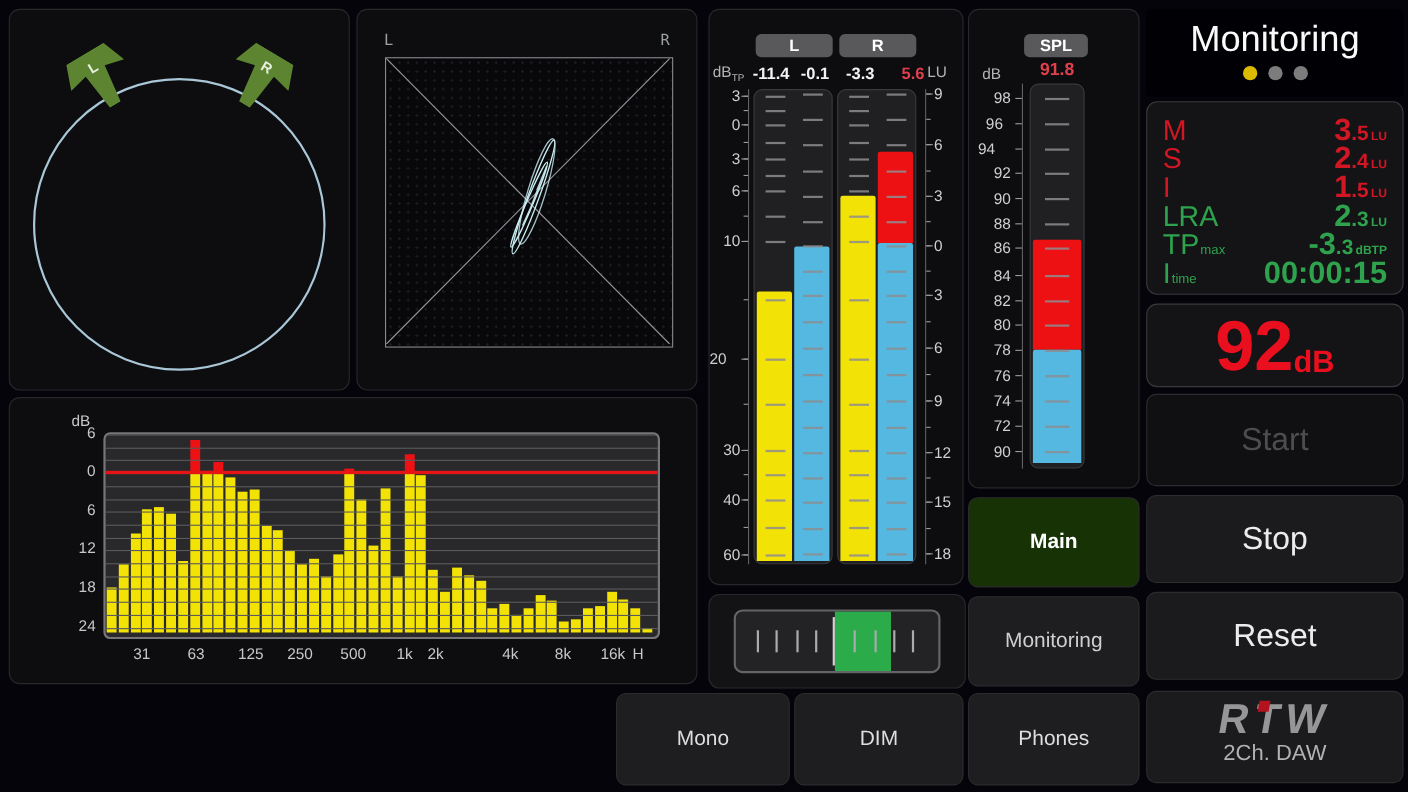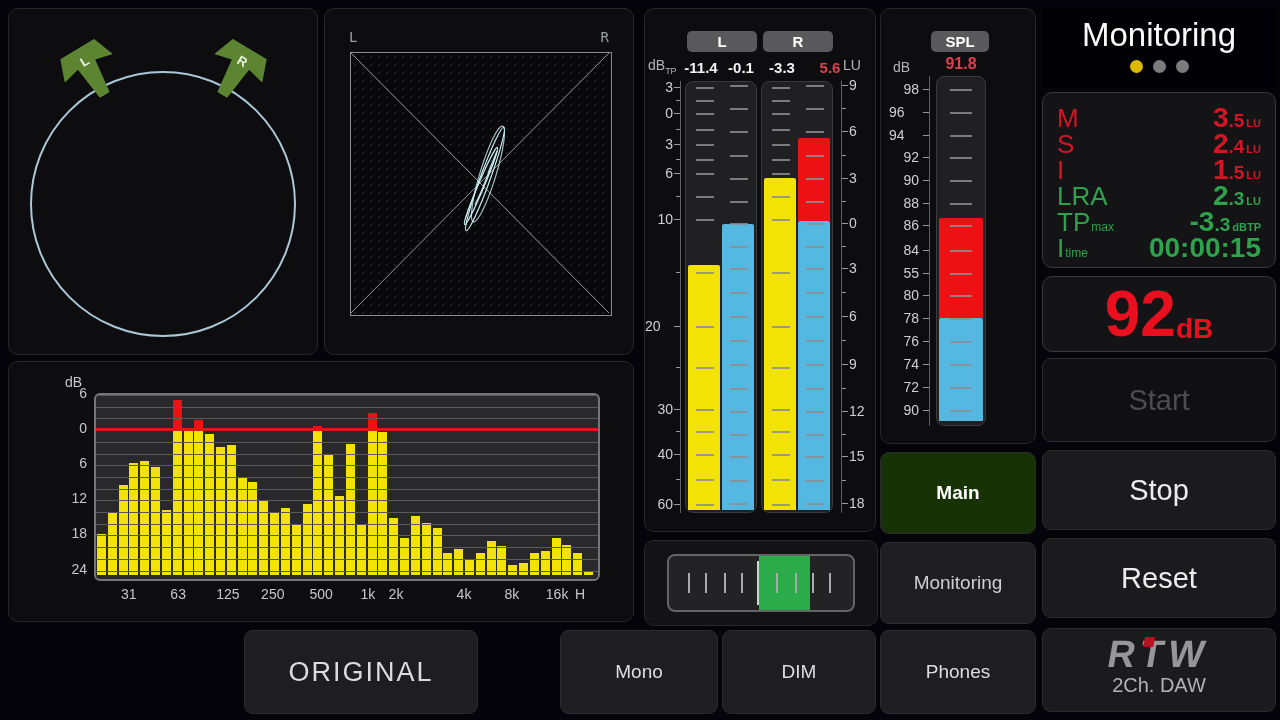--- a/index.html
+++ b/index.html
@@ -405,42 +405,42 @@
     <div class="spl-val">91.8</div>
     <div class="spl-unit">dB</div>
     <div class="spl-well"></div>
     <div id="spl-dyn"></div>
   <div class="mbar" style="left: 58px; width: 44px; top: 209.1px; height: 99.75px; background: rgb(238, 17, 20);"></div>
       <div class="mbar" style="left: 58px; width: 44px; top: 308.85px; height: 103.25px; background: rgb(85, 184, 224);"></div>
       <div class="rail" style="left: 48px; top: 67px; height: 350px;"></div>
       <div class="slab" style="left: 8px; width: 30px; text-align: right; top: 71.95px;">98</div>
       <div class="tick" style="left: 42px; width: 6px; top: 79.95px;"></div>
       <div class="dash" style="left: 69px; width: 22px; top: 79.95px;"></div>
-      <div class="slab" style="left: 8px; width: 30px; text-align: left; top: 95.05px;">96</div>
+      <div class="slab" style="left: 8px; width: 30px; text-align: center; top: 95.05px;">96</div>
       <div class="tick" style="left: 42px; width: 6px; top: 103.05px;"></div>
       <div class="dash" style="left: 69px; width: 22px; top: 103.05px;"></div>
       <div class="slab" style="left: 8px; width: 30px; text-align: left; top: 118.15px;">94</div>
       <div class="tick" style="left: 42px; width: 6px; top: 126.15px;"></div>
       <div class="dash" style="left: 69px; width: 22px; top: 126.15px;"></div>
       <div class="slab" style="left: 8px; width: 30px; text-align: right; top: 139.85px;">92</div>
       <div class="tick" style="left: 42px; width: 6px; top: 147.85px;"></div>
       <div class="dash" style="left: 69px; width: 22px; top: 147.85px;"></div>
       <div class="slab" style="left: 8px; width: 30px; text-align: right; top: 162.95px;">90</div>
       <div class="tick" style="left: 42px; width: 6px; top: 170.95px;"></div>
       <div class="dash" style="left: 69px; width: 22px; top: 170.95px;"></div>
       <div class="slab" style="left: 8px; width: 30px; text-align: right; top: 186.05px;">88</div>
       <div class="tick" style="left: 42px; width: 6px; top: 194.05px;"></div>
       <div class="dash" style="left: 69px; width: 22px; top: 194.05px;"></div>
       <div class="slab" style="left: 8px; width: 30px; text-align: right; top: 208.1px;">86</div>
       <div class="tick" style="left: 42px; width: 6px; top: 216.1px;"></div>
       <div class="dash" style="left: 69px; width: 22px; top: 216.1px;"></div>
       <div class="slab" style="left: 8px; width: 30px; text-align: right; top: 232.95px;">84</div>
       <div class="tick" style="left: 42px; width: 6px; top: 240.95px;"></div>
       <div class="dash" style="left: 69px; width: 22px; top: 240.95px;"></div>
-      <div class="slab" style="left: 8px; width: 30px; text-align: right; top: 256.05px;">55</div>
+      <div class="slab" style="left: 8px; width: 30px; text-align: right; top: 256.05px;">82</div>
       <div class="tick" style="left: 42px; width: 6px; top: 264.05px;"></div>
       <div class="dash" style="left: 69px; width: 22px; top: 264.05px;"></div>
       <div class="slab" style="left: 8px; width: 30px; text-align: right; top: 278.1px;">80</div>
       <div class="tick" style="left: 42px; width: 6px; top: 286.1px;"></div>
       <div class="dash" style="left: 69px; width: 22px; top: 286.1px;"></div>
       <div class="slab" style="left: 8px; width: 30px; text-align: right; top: 300.85px;">78</div>
       <div class="tick" style="left: 42px; width: 6px; top: 308.85px;"></div>
       <div class="dash" style="left: 69px; width: 22px; top: 308.85px;"></div>
       <div class="slab" style="left: 8px; width: 30px; text-align: right; top: 323.95px;">76</div>
       <div class="tick" style="left: 42px; width: 6px; top: 331.95px;"></div>
@@ -535,18 +535,17 @@
 
   <div class="btn btn-start">Start</div>
   <div class="btn btn-stop">Stop</div>
   <div class="btn btn-reset">Reset</div>
 
   <section class="p-brand">
     <div class="logo"><span>RTW</span><span class="rsq"></span></div>
     <div class="model">2Ch. DAW</div>
   </section>
 
-  <div class="btn btn-original">ORIGINAL</div>
   <div class="btn btn-mono">Mono</div>
   <div class="btn btn-dim">DIM</div>
   <div class="btn btn-phones">Phones</div>
 
 </div>
 
 </body></html>

